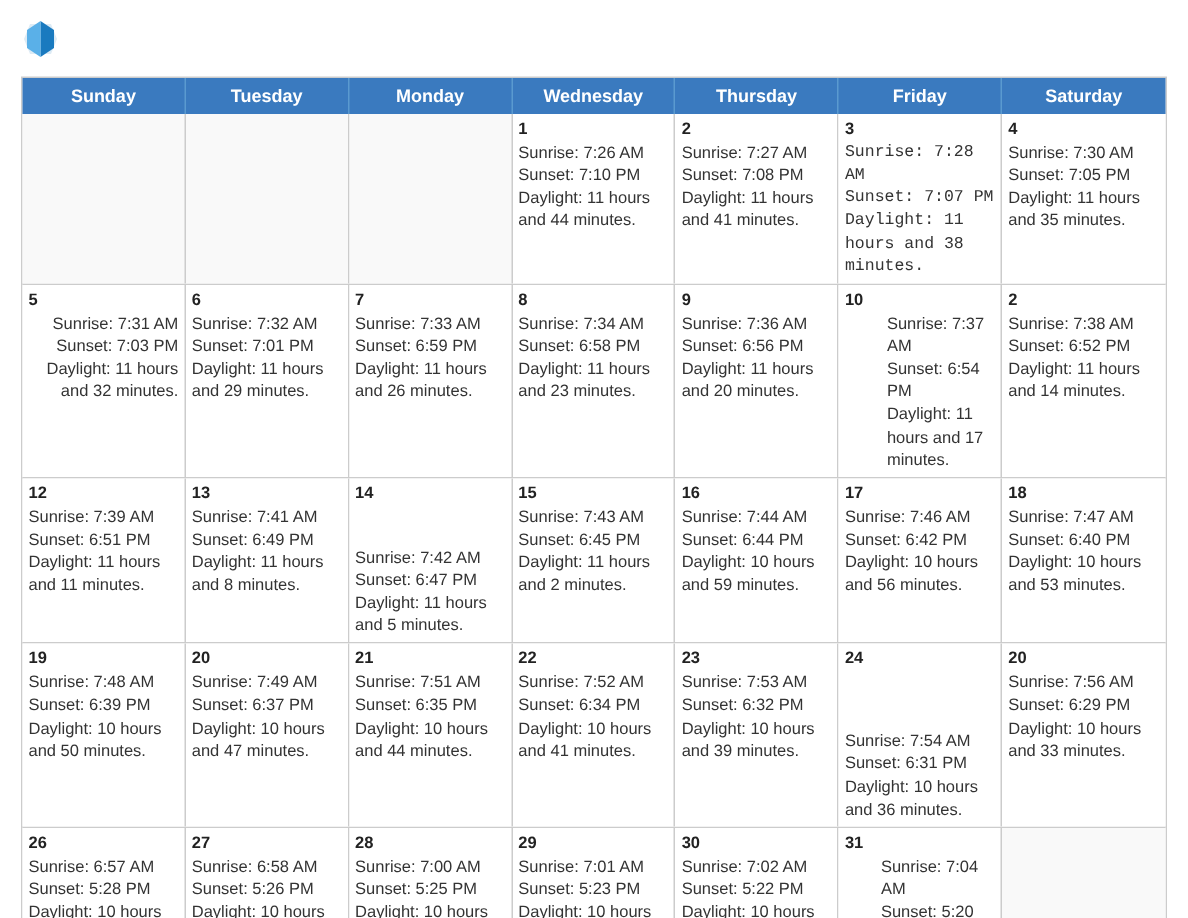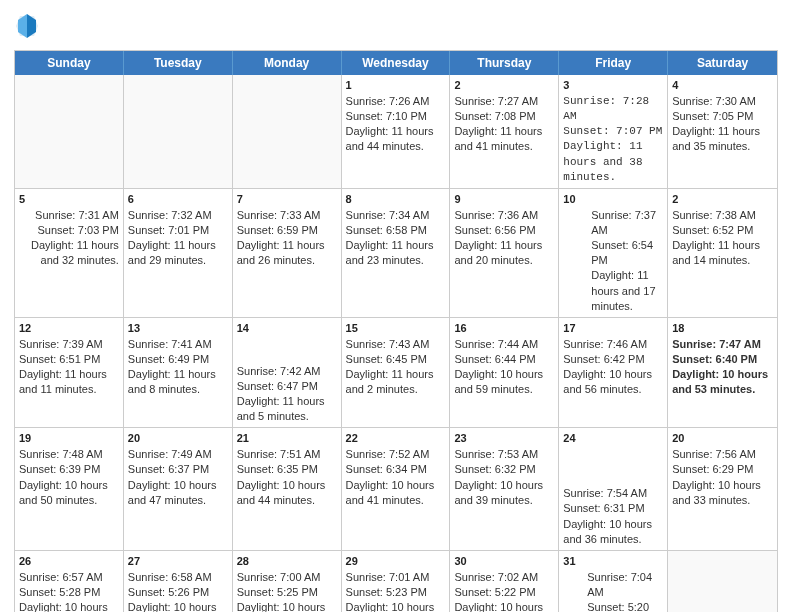--- a/index.html
+++ b/index.html
@@ -257,21 +257,21 @@
 Daylight: 10 hours and 59 minutes.</div>
           </div>
           <div class="cal-cell">
             <div class="day-num">17</div>
             <div class="cell-text" style="white-space: pre-line;">Sunrise: 7:46 AM
 Sunset: 6:42 PM
 Daylight: 10 hours and 56 minutes.</div>
           </div>
           <div class="cal-cell">
             <div class="day-num">18</div>
-            <div class="cell-text" style="white-space: pre-line; font-weight: bold;">Sunrise: 7:47 AM
+            <div class="cell-text" style="white-space: pre-line;">Sunrise: 7:47 AM
 Sunset: 6:40 PM
 Daylight: 10 hours and 53 minutes.</div>
           </div>
         </div>
         <div class="cal-row">
           <div class="cal-cell">
             <div class="day-num">19</div>
             <div class="cell-text" style="white-space: pre-line;">Sunrise: 7:48 AM
 Sunset: 6:39 PM
 Daylight: 10 hours and 50 minutes.</div>

